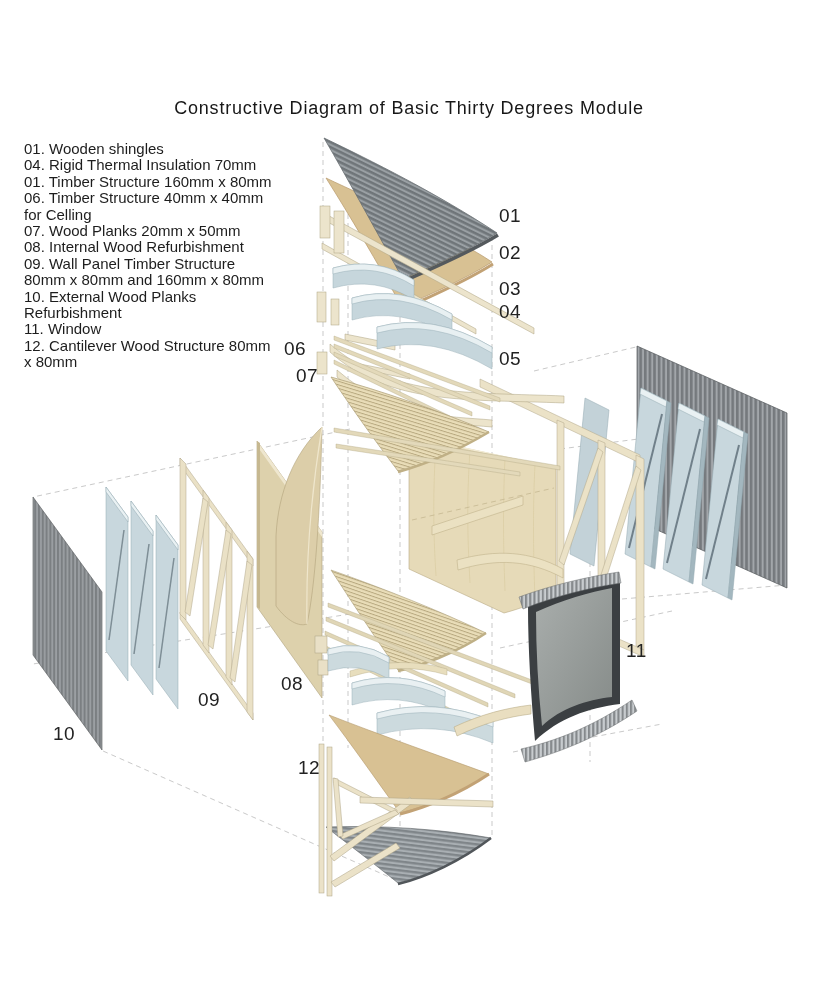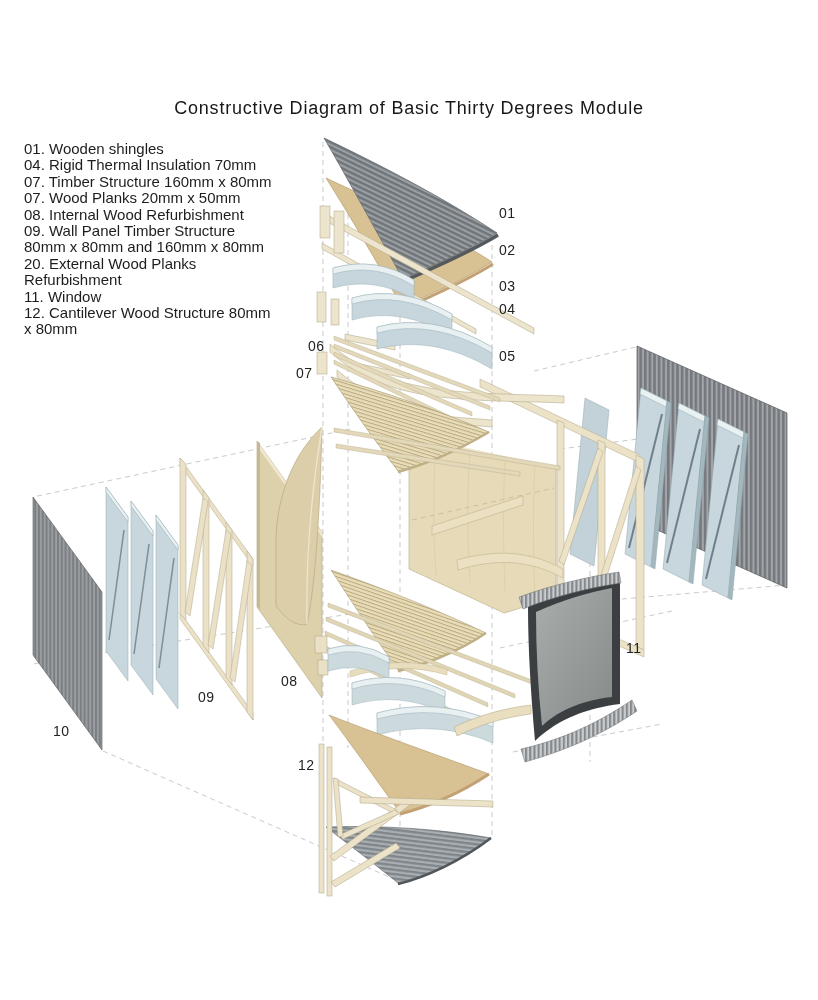--- a/index.html
+++ b/index.html
@@ -3,21 +3,21 @@
 <meta charset="utf-8">
 <style>
   html,body{margin:0;padding:0;background:#ffffff;}
   body{width:818px;height:1000px;position:relative;overflow:hidden;
        font-family:"Liberation Sans",sans-serif;color:#1f1f1f;}
   .page-title{position:absolute;left:0;top:86px;width:818px;text-align:center;
        font-size:18px;font-weight:400;letter-spacing:0.8px;color:#171717;}
   .legend{position:absolute;left:24px;top:141px;width:256px;
        font-size:15px;line-height:16.4px;color:#1d1d1d;}
   .legend-item{margin:0;}
-  .callout{position:absolute;font-size:14px;letter-spacing:0.5px;color:#222;}
+  .callout{position:absolute;font-size:19px;letter-spacing:0.5px;color:#222;}
   svg{position:absolute;left:0;top:0;}
 </style>
 </head>
 <body>
 
 <svg width="818" height="1000" viewBox="0 0 818 1000">
   <defs>
     <pattern id="patShingle" width="6" height="4.6" patternUnits="userSpaceOnUse" patternTransform="rotate(26)">
       <rect width="6" height="4.6" fill="#9aa0a4"></rect>
         <rect width="6" height="2.5" fill="#6f7579"></rect>
@@ -238,33 +238,34 @@
     <path d="M519,597 C552,585 586,577 619,572 L621,583 C588,588 555,596 523,609 Z" fill="url(#patTrim)" stroke="#64686b" stroke-width="0.5"></path>
     <path d="M521,749 C556,741 592,727 632,700 L637,711 C597,738 560,752 525,762 Z" fill="url(#patTrim)" stroke="#64686b" stroke-width="0.5"></path>
   </g>
 </svg>
 
 <h1 class="page-title">Constructive Diagram of Basic Thirty Degrees Module</h1>
 
 <div class="legend">
   <div class="legend-item">01. Wooden shingles</div>
   <div class="legend-item">04. Rigid Thermal Insulation 70mm</div>
-  <div class="legend-item">07. Timber Structure 160mm x 80mm</div>
+  <div class="legend-item">01. Timber Structure 160mm x 80mm</div>
+  <div class="legend-item">06. Timber Structure 40mm x 40mm for Celling</div>
   <div class="legend-item">07. Wood Planks 20mm x 50mm</div>
   <div class="legend-item">08. Internal Wood Refurbishment</div>
   <div class="legend-item">09. Wall Panel Timber Structure 80mm x 80mm and 160mm x 80mm</div>
-  <div class="legend-item">20. External Wood Planks Refurbishment</div>
+  <div class="legend-item">10. External Wood Planks Refurbishment</div>
   <div class="legend-item">11. Window</div>
   <div class="legend-item">12. Cantilever Wood Structure 80mm x 80mm</div>
 </div>
 
 <div class="callout" style="left:499px;top:205px">01</div>
 <div class="callout" style="left:499px;top:242px">02</div>
 <div class="callout" style="left:499px;top:278px">03</div>
 <div class="callout" style="left:499px;top:301px">04</div>
 <div class="callout" style="left:499px;top:348px">05</div>
-<div class="callout" style="left:308px;top:338px">06</div>
+<div class="callout" style="left:284px;top:338px">06</div>
 <div class="callout" style="left:296px;top:365px">07</div>
 <div class="callout" style="left:281px;top:673px">08</div>
 <div class="callout" style="left:198px;top:689px">09</div>
 <div class="callout" style="left:53px;top:723px">10</div>
 <div class="callout" style="left:626px;top:640px">11</div>
 <div class="callout" style="left:298px;top:757px">12</div>
 
 </body></html>

